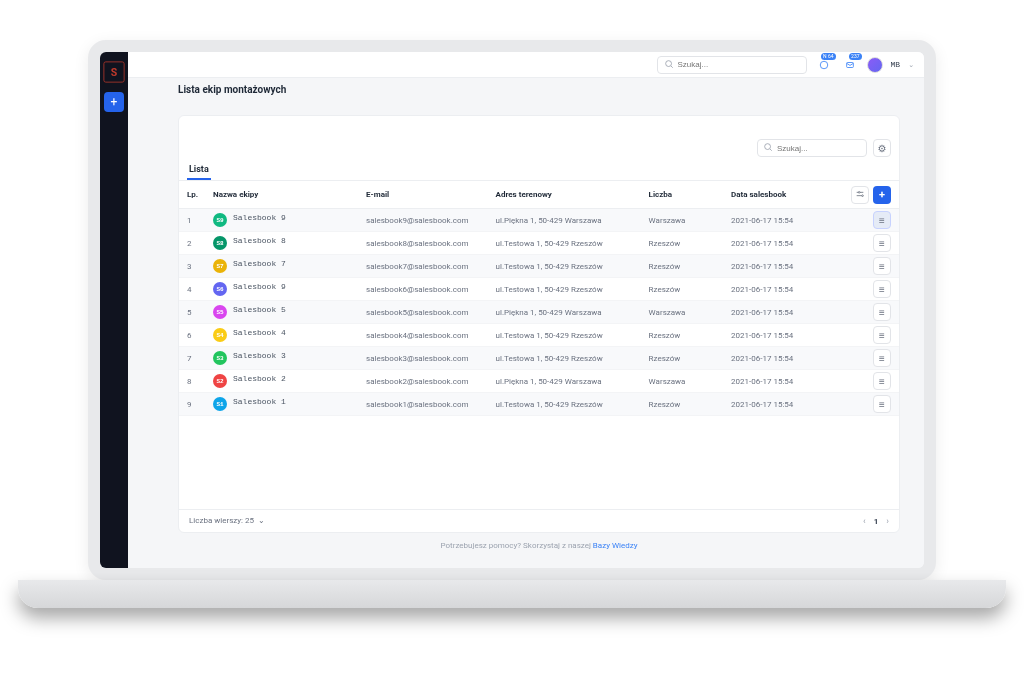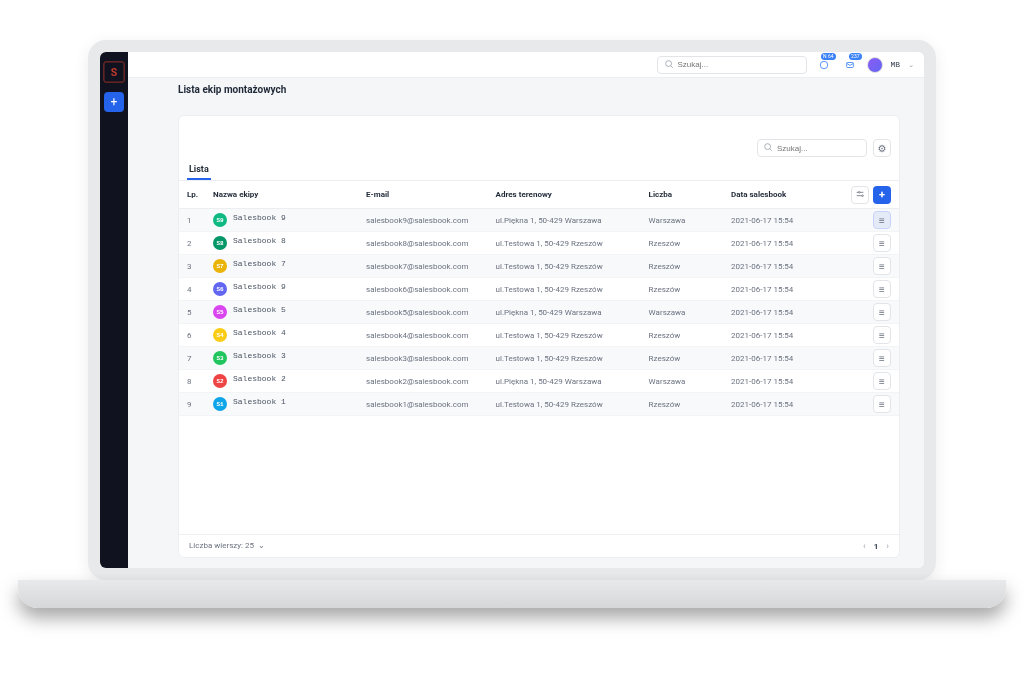--- a/index.html
+++ b/index.html
@@ -498,18 +498,21 @@
             </div>
             <div class="pager">
               <span class="arrow">‹</span>
               <span class="pg">1</span>
               <span class="arrow">›</span>
             </div>
           </div>
 
         </div>
 
+        <div class="help-line">
+          <span>Potrzebujesz pomocy? Skorzystaj z naszej </span><a href="#">Bazy Wiedzy</a>
+        </div>
       </div>
 
     </div>
   </div>
 </div>
 <div class="laptop-base"></div>
 
 </body></html>

